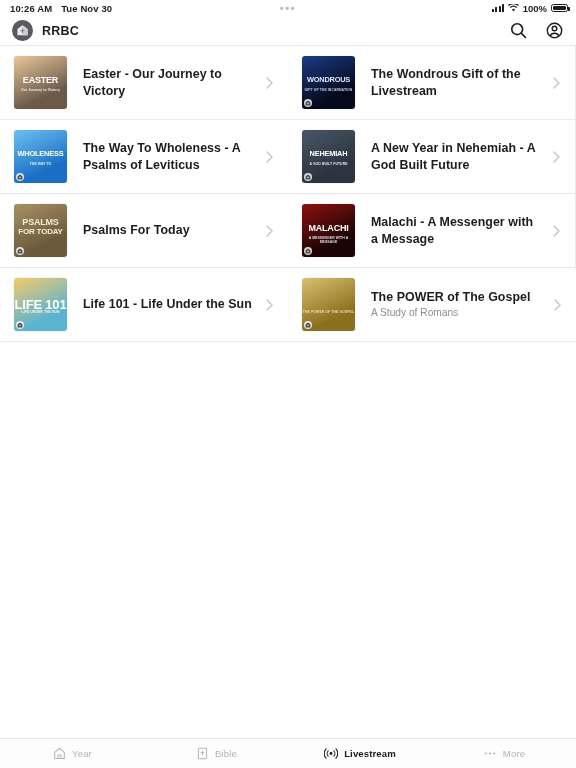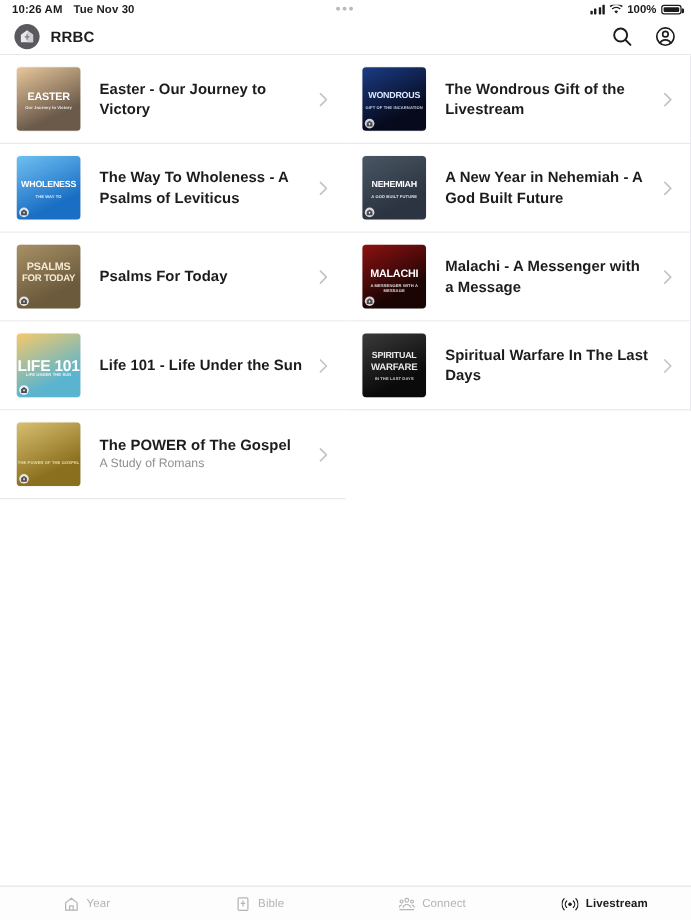--- a/index.html
+++ b/index.html
@@ -319,35 +319,20 @@
         </div>
         <div class="cell-text">
           <div class="cell-title">Life 101 - Life Under the Sun</div>
         </div>
         <div class="chev">
           <svg width="7" height="12" viewBox="0 0 7 12" fill="none" stroke="currentColor" stroke-width="1.4" stroke-linecap="round" stroke-linejoin="round">
             <path d="M1 1l5 5-5 5"></path>
           </svg>
         </div>
       </div>
-      <div class="cell left">
-        <div class="thumb" style="background: linear-gradient(155deg, rgb(58, 58, 58) 0%, rgb(10, 10, 10) 72%);">
-          <div class="tx" style="top:14px;font-size:7.4px;color:#e8e8e8">SPIRITUAL</div>
-          <div class="tx" style="top:24px;font-size:8px;color:#e8e8e8">WARFARE</div>
-          <div class="sub" style="top:36px;color:#e8e8e8;opacity:.85">IN THE LAST DAYS</div>
-        </div>
-        <div class="cell-text">
-          <div class="cell-title">Spiritual Warfare In The Last Days</div>
-        </div>
-        <div class="chev">
-          <svg width="7" height="12" viewBox="0 0 7 12" fill="none" stroke="currentColor" stroke-width="1.4" stroke-linecap="round" stroke-linejoin="round">
-            <path d="M1 1l5 5-5 5"></path>
-          </svg>
-        </div>
-      </div>
       <div class="cell right">
         <div class="thumb" style="background: linear-gradient(155deg, rgb(216, 192, 112) 0%, rgb(138, 111, 30) 72%);">
           <div class="sub" style="top:32px;color:#f2e8c0;opacity:.85">THE POWER OF THE GOSPEL</div>
           <div class="badge">
             <svg width="6" height="6" viewBox="0 0 10 10">
               <path d="M5 1 9 3.8V9H1V3.8L5 1Z" fill="#4a4a50"></path>
               <path d="M3.6 5h2.8v.9H3.6zM4.6 3.7h.9v3.5h-.9z" fill="#fff"></path>
             </svg>
           </div>
         </div>
@@ -375,38 +360,35 @@
       </div>
       <div class="tab">
         <span class="ticon">
           <svg width="13" height="13" viewBox="0 0 14 14" fill="none" stroke="currentColor" stroke-width="1.1" stroke-linejoin="round">
             <rect x="2.6" y="1.4" width="8.8" height="11.2" rx="1"></rect>
             <path d="M7 4v5M5 6.2h4"></path>
           </svg>
         </span>
         <span class="tlabel">Bible</span>
       </div>
-      <div class="tab">
-        <span class="ticon">
-          <svg width="14" height="13" viewBox="0 0 16 14" fill="none" stroke="currentColor" stroke-width="1.1" stroke-linejoin="round">
-            <circle cx="8" cy="3.2" r="1.8"></circle>
-            <circle cx="3" cy="4.4" r="1.4"></circle>
-            <circle cx="13" cy="4.4" r="1.4"></circle>
-            <path d="M4.3 10.2a3.8 3.8 0 0 1 7.4 0"></path>
-            <path d="M.8 10.2a2.8 2.8 0 0 1 2.6-2.4M15.2 10.2a2.8 2.8 0 0 0-2.6-2.4"></path>
-            <path d="M1 12.2h14"></path>
-          </svg>
-        </span>
-        <span class="tlabel">Connect</span>
-      </div>
       <div class="tab active">
         <span class="ticon">
           <svg width="14" height="13" viewBox="0 0 16 14" fill="none" stroke="currentColor" stroke-width="1.2" stroke-linecap="round">
             <circle cx="8" cy="7" r="1.7" fill="currentColor" stroke="none"></circle>
             <path d="M4.8 3.9a4.4 4.4 0 0 0 0 6.2M11.2 3.9a4.4 4.4 0 0 1 0 6.2"></path>
             <path d="M2.4 1.7a7.6 7.6 0 0 0 0 10.6M13.6 1.7a7.6 7.6 0 0 1 0 10.6"></path>
           </svg>
         </span>
         <span class="tlabel">Livestream</span>
       </div>
+      <div class="tab">
+        <span class="ticon">
+          <svg width="14" height="13" viewBox="0 0 16 14" fill="currentColor">
+            <circle cx="3" cy="7" r="1.2"></circle>
+            <circle cx="8" cy="7" r="1.2"></circle>
+            <circle cx="13" cy="7" r="1.2"></circle>
+          </svg>
+        </span>
+        <span class="tlabel">More</span>
+      </div>
     </div>
 
 </div>
 
 </body></html>

